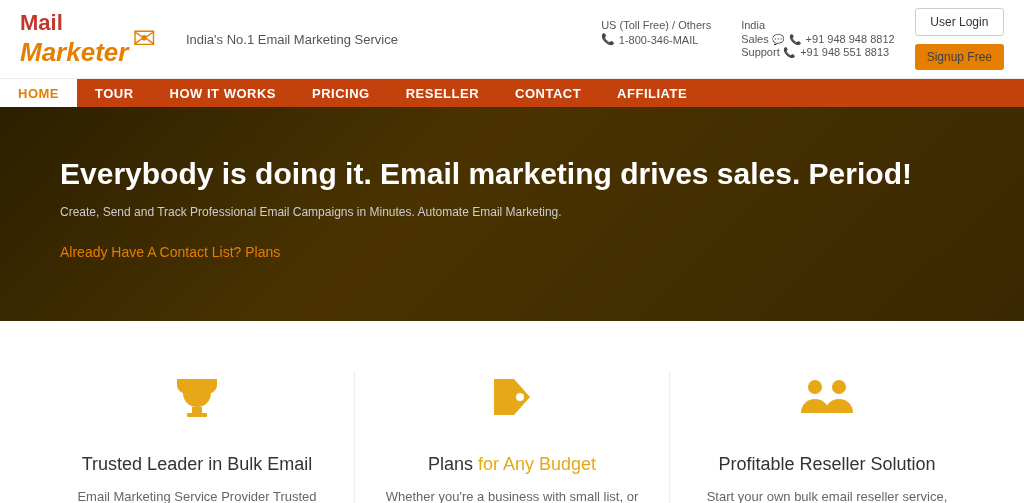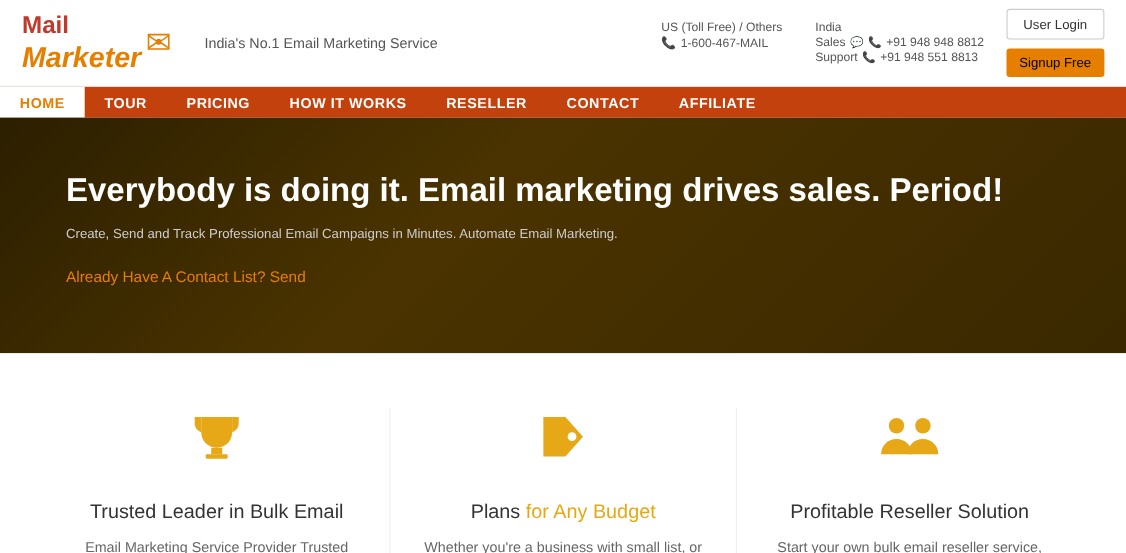--- a/index.html
+++ b/index.html
@@ -13,21 +13,21 @@
     .logo-marketer { color: #e67e00; font-size: 26px; font-style: italic; font-weight: bold; }
     .logo-icon { font-size: 28px; margin-left: 4px; color: #e67e00; }
     .tagline { color: #555; font-size: 13px; margin-right: auto; }
     .contact-info { display: flex; gap: 30px; margin-right: 20px; font-size: 12px; color: #333; }
     .contact-col { display: flex; flex-direction: column; }
     .contact-col .label { color: #555; font-size: 11px; margin-bottom: 2px; }
     .contact-col .row { display: flex; align-items: center; gap: 4px; margin-bottom: 1px; }
     .contact-col .row span { color: #555; font-size: 11px; }
     .header-buttons { display: flex; gap: 8px; flex-direction: column; }
     .btn-user-login { border: 1px solid #ccc; background: #fff; padding: 6px 12px; font-size: 12px; cursor: pointer; border-radius: 3px; color: #333; }
-    .btn-signup { background: #e67e00; color: #000000; border: none; padding: 6px 12px; font-size: 12px; cursor: pointer; border-radius: 3px; }
+    .btn-signup { background: #e67e00; color: #404040; border: none; padding: 6px 12px; font-size: 12px; cursor: pointer; border-radius: 3px; }
 
     
     .nav { background: #c2410c; display: flex; height: 28px; }
     .nav-item { padding: 0 18px; height: 100%; display: flex; align-items: center; color: #fff; font-size: 13px; font-weight: bold; cursor: pointer; text-transform: uppercase; letter-spacing: 0.5px; }
     .nav-item.active { background: #fff; color: #e67e00; }
 
     
     .hero { background: #3a2a00; background: linear-gradient(135deg, #2c1f00 0%, #4a3300 40%, #3a2800 100%); min-height: 200px; padding: 50px 60px 60px 60px; position: relative; }
     .hero h1 { color: #fff; font-size: 30px; font-weight: bold; margin-bottom: 14px; }
     .hero p { color: #ccc; font-size: 12px; margin-bottom: 24px; }
@@ -52,21 +52,21 @@
       <span class="logo-marketer">Marketer</span>
     </div>
     <span class="logo-icon">✉</span>
   </div>
   <div class="tagline">India's No.1 Email Marketing Service</div>
   <div class="contact-info">
     <div class="contact-col">
       <span class="label">US (Toll Free) / Others</span>
       <div class="row">
         <span>📞</span>
-        <span>1-600-467-MAIL</span>
+        <span>1-800-346-MAIL</span>
       </div>
     </div>
     <div class="contact-col">
       <span class="label">India</span>
       <div class="row">
         <span style="color:#555;font-size:11px;">Sales</span>
         <span style="font-size:10px;">💬</span>
         <span style="font-size:10px;">📞</span>
         <span>+91 948 948 8812</span>
       </div>
@@ -79,31 +79,31 @@
   </div>
   <div class="header-buttons">
     <button class="btn-user-login">User Login</button>
     <button class="btn-signup">Signup Free</button>
   </div>
 </div>
 
 <nav class="nav" id="main-nav">
     <div class="nav-item active">HOME</div>
     <div class="nav-item">TOUR</div>
+    <div class="nav-item">HOW IT WORKS</div>
     <div class="nav-item">PRICING</div>
-    <div class="nav-item">HOW IT WORKS</div>
     <div class="nav-item">RESELLER</div>
     <div class="nav-item">CONTACT</div>
     <div class="nav-item">AFFILIATE</div>
   </nav>
 
 <div class="hero">
   <h1>Everybody is doing it. Email marketing drives sales. Period!</h1>
   <p>Create, Send and Track Professional Email Campaigns in Minutes. Automate Email Marketing.</p>
-  <a class="hero-link">Already Have A Contact List? Send</a>
+  <a class="hero-link">Already Have A Contact List? Plans</a>
 </div>
 
 <div class="features" id="features-container">
     <div class="feature-col">
       <div class="feature-icon"><svg width="52" height="52" viewBox="0 0 52 52" fill="none" xmlns="http://www.w3.org/2000/svg">
       <path d="M26 36c-8 0-14-6-14-14V8h28v14c0 8-6 14-14 14z" fill="#e6a817"></path>
       <path d="M12 8H6v6c0 4 3 7 6 8V8z" fill="#e6a817"></path>
       <path d="M40 8h6v6c0 4-3 7-6 8V8z" fill="#e6a817"></path>
       <rect x="21" y="36" width="10" height="6" fill="#e6a817"></rect>
       <rect x="16" y="42" width="20" height="4" rx="1" fill="#e6a817"></rect>

